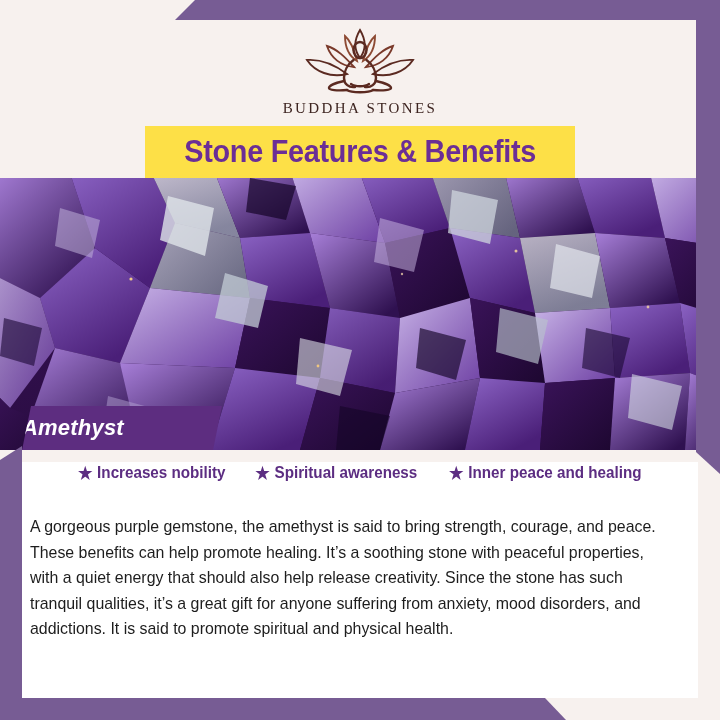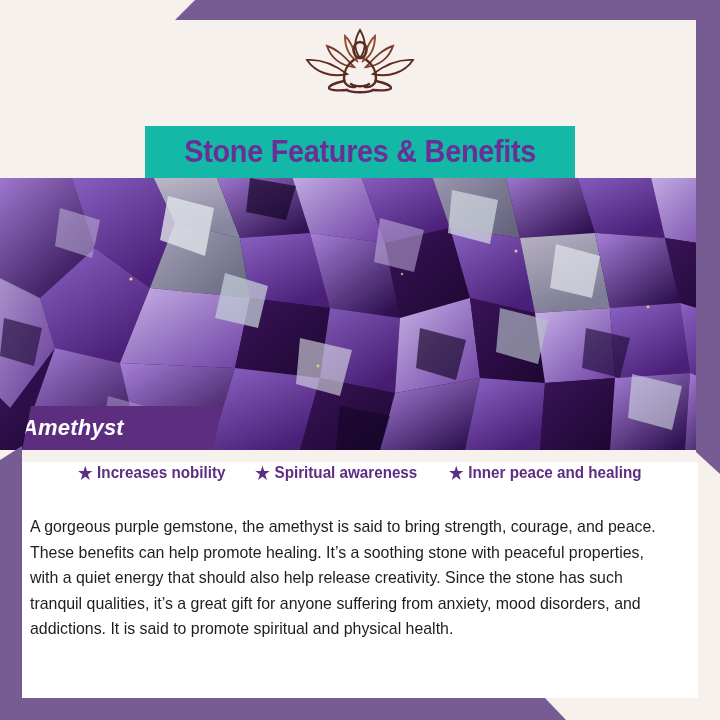--- a/index.html
+++ b/index.html
@@ -48,21 +48,21 @@
   .logo-mark{width:150px;height:72px;display:block;}
   .logo-word{
     margin-top:4px;
     font-family:"Liberation Serif", serif;
     font-size:15px;letter-spacing:2.4px;color:#3d2420;
     font-weight:400;
   }
 
   .title-band{
     position:absolute;left:145px;top:126px;width:430px;height:52px;
-    background:#14b8a6;
+    background:#fde047;
     display:flex;align-items:center;justify-content:center;
     z-index:3;
   }
   .title-text{
     font-size:31px;font-weight:bold;color:#6b2e96;
     letter-spacing:-0.3px;
     transform:scaleX(0.93);
     white-space:nowrap;
   }
 
@@ -237,20 +237,21 @@
       <g fill="none" stroke="#5b2a21" stroke-width="2.4" stroke-linecap="round" stroke-linejoin="round">
         <ellipse cx="75" cy="26" rx="6.5" ry="8"></ellipse>
         <path d="M68.5 36 C63 40 59 47 59 54 C59 60 64 64 70 63"></path>
         <path d="M81.5 36 C87 40 91 47 91 54 C91 60 86 64 80 63"></path>
         <path d="M59 57 C50 59 44 62 44 64 C44 66 52 67 62 66"></path>
         <path d="M91 57 C100 59 106 62 106 64 C106 66 98 67 88 66"></path>
         <path d="M62 66 C66 69 84 69 88 66"></path>
         <path d="M66 60 C70 63 80 63 84 60"></path>
       </g>
     </svg>
+    <div class="logo-word">BUDDHA STONES</div>
   </div>
 </div>
 
 <div class="title-band">
   <div class="title-text">Stone Features &amp; Benefits</div>
 </div>
 
 <div class="stone-label">
   <span class="stone-label-text">Amethyst</span>
 </div>

